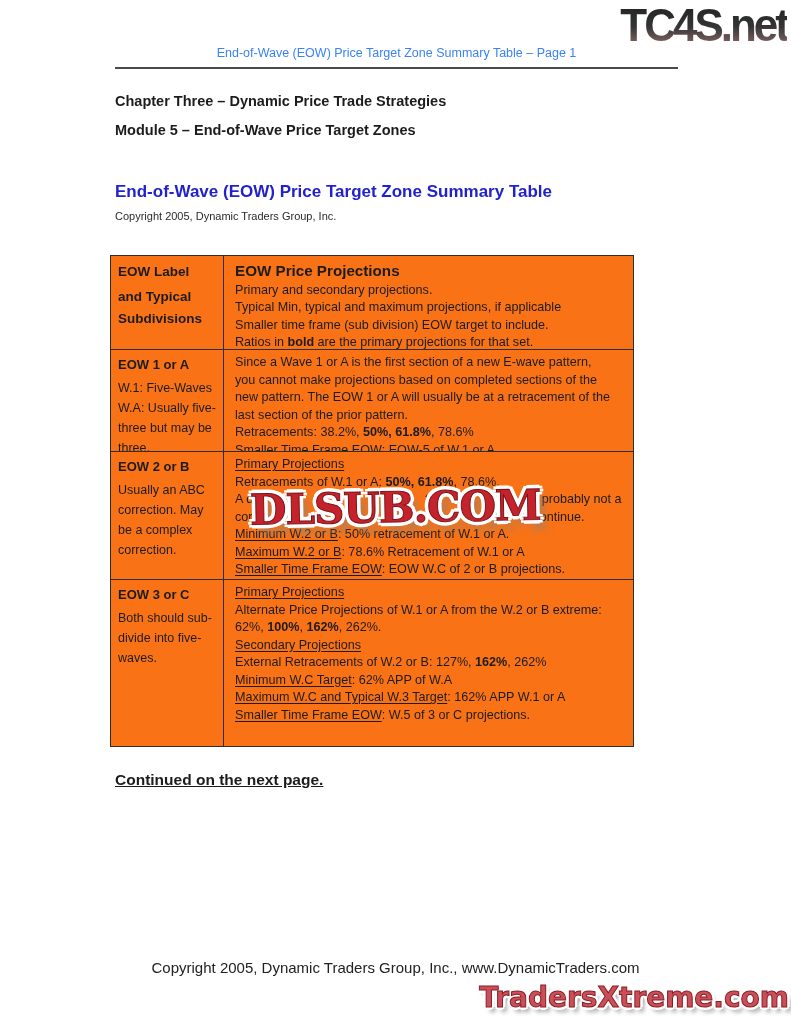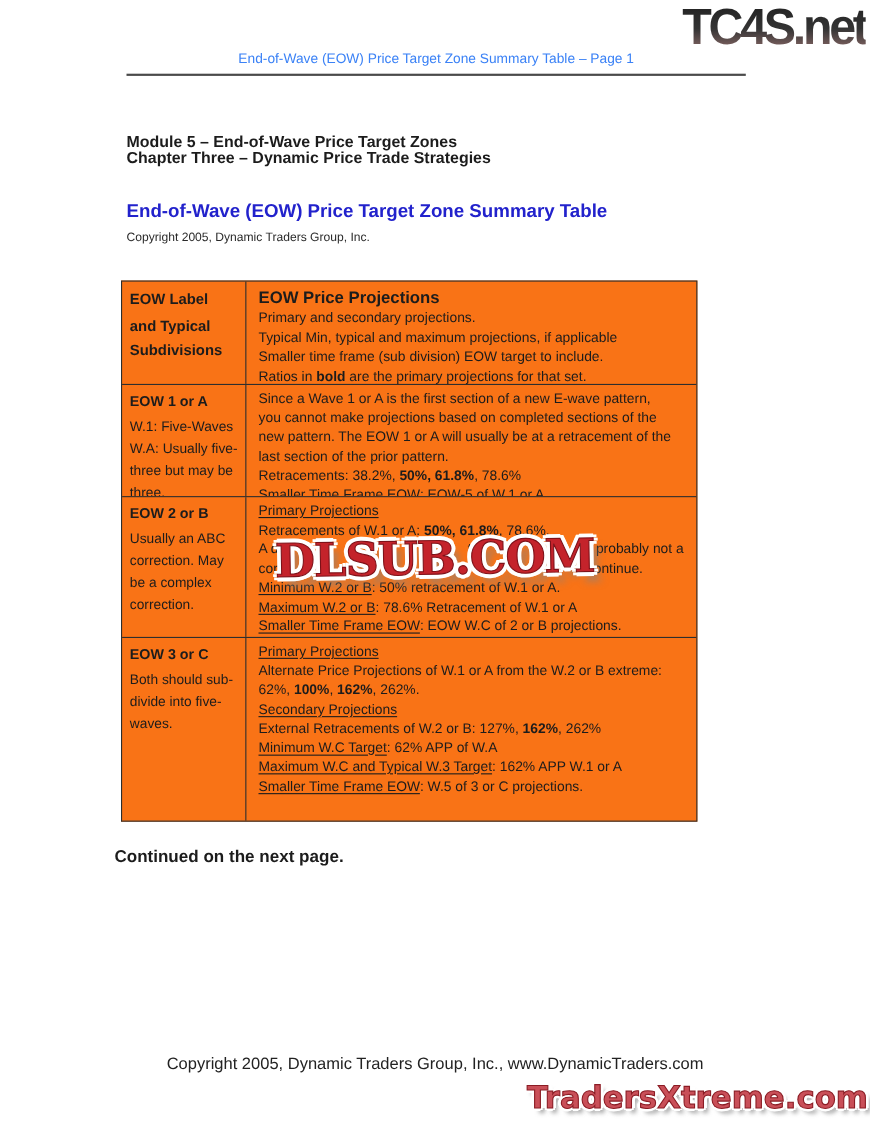--- a/index.html
+++ b/index.html
@@ -14,21 +14,21 @@
     font-size:44px; letter-spacing:-3px; line-height:48px;
     transform:scaleY(1.05); transform-origin:top right;
     background:linear-gradient(180deg,#242424 12%,#343434 52%,#9b7472 100%);
     -webkit-background-clip:text; background-clip:text; color:transparent;
   }
   .header-title{
     position:absolute; top:46px; left:115px; width:563px;
     text-align:center; font-size:12.5px; color:#3b82f6;
   }
   .rule{position:absolute; top:67px; left:115px; width:563px; height:2px; background:#4a4a4a;}
-  .chapter{position:absolute; top:93px; left:115px; font-size:14.5px; font-weight:bold;margin-top:43px;}
+  .chapter{position:absolute; top:93px; left:115px; font-size:14.5px; font-weight:bold;}
   .module{position:absolute; top:122px; left:115px; font-size:14.5px; font-weight:bold;}
   .doc-title{position:absolute; top:182px; left:115px; font-size:17px; font-weight:bold; color:#2222cc;}
   .copyright-top{position:absolute; top:210px; left:115px; font-size:11px; color:#2a2a2a;}
 
   
   .eow-table{
     position:absolute; top:255px; left:110px; width:524px;
     border:1px solid #2e2e2e; box-sizing:border-box; background:#f97316;
   }
   .trow{display:flex; box-sizing:border-box;}
@@ -54,21 +54,21 @@
   .dlsub{
     position:absolute; top:483px; left:250px; z-index:5;
     font-family:"DejaVu Serif", serif; font-weight:bold; font-size:42px; line-height:50px;
     color:#c4232b; -webkit-text-stroke:1px #7e1118; letter-spacing:-1px;
     transform:rotate(-1deg);
     text-shadow:
       -3px -3px 0 #fff, 3px -3px 0 #fff, -3px 3px 0 #fff, 3px 3px 0 #fff,
       0 -4px 0 #fff, 0 4px 0 #fff, -4px 0 0 #fff, 4px 0 0 #fff,
       7px 9px 7px rgba(130,130,130,.65);
   }
-  .continued{position:absolute; top:771px; left:104px; font-size:15.5px; font-weight:bold;}
+  .continued{position:absolute; top:771px; left:115px; font-size:15.5px; font-weight:bold;text-decoration:underline;}
   .footer-copy{position:absolute; top:959px; left:0; width:791px; text-align:center; font-size:15px; color:#222;}
   
   .traders{
     position:absolute; top:981px; right:2px; z-index:5;
     font-family:"DejaVu Sans", sans-serif; font-weight:bold; font-size:28px; line-height:34px;
     color:#c94f58; -webkit-text-stroke:1px #8b1c24;
     text-shadow:
       -2px -2px 0 #fff, 2px -2px 0 #fff, -2px 2px 0 #fff, 2px 2px 0 #fff,
       0 -3px 0 #fff, 0 3px 0 #fff, -3px 0 0 #fff, 3px 0 0 #fff,
       4px 5px 4px rgba(140,140,140,.8);

